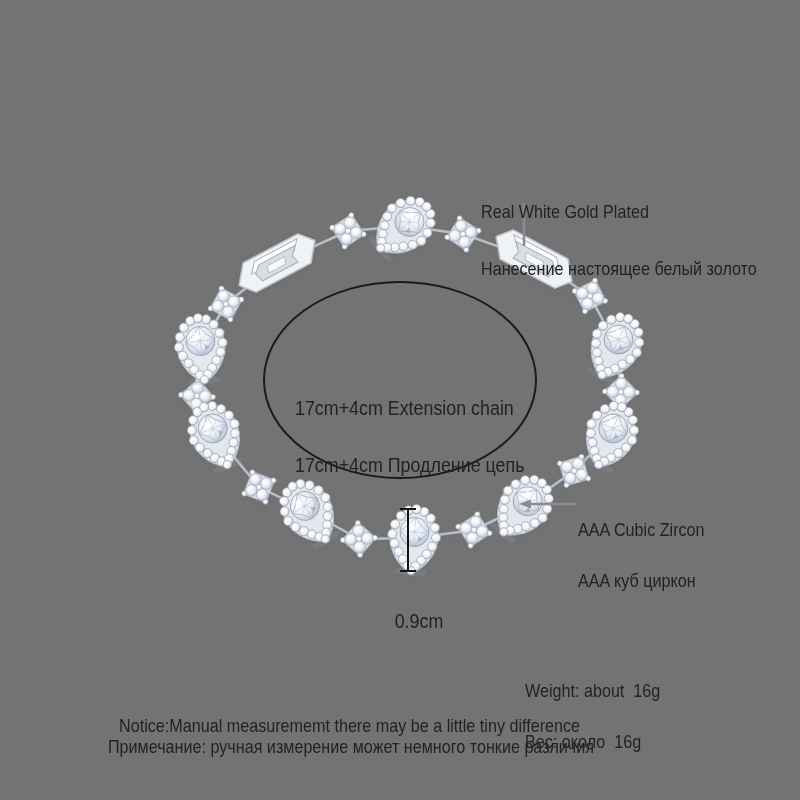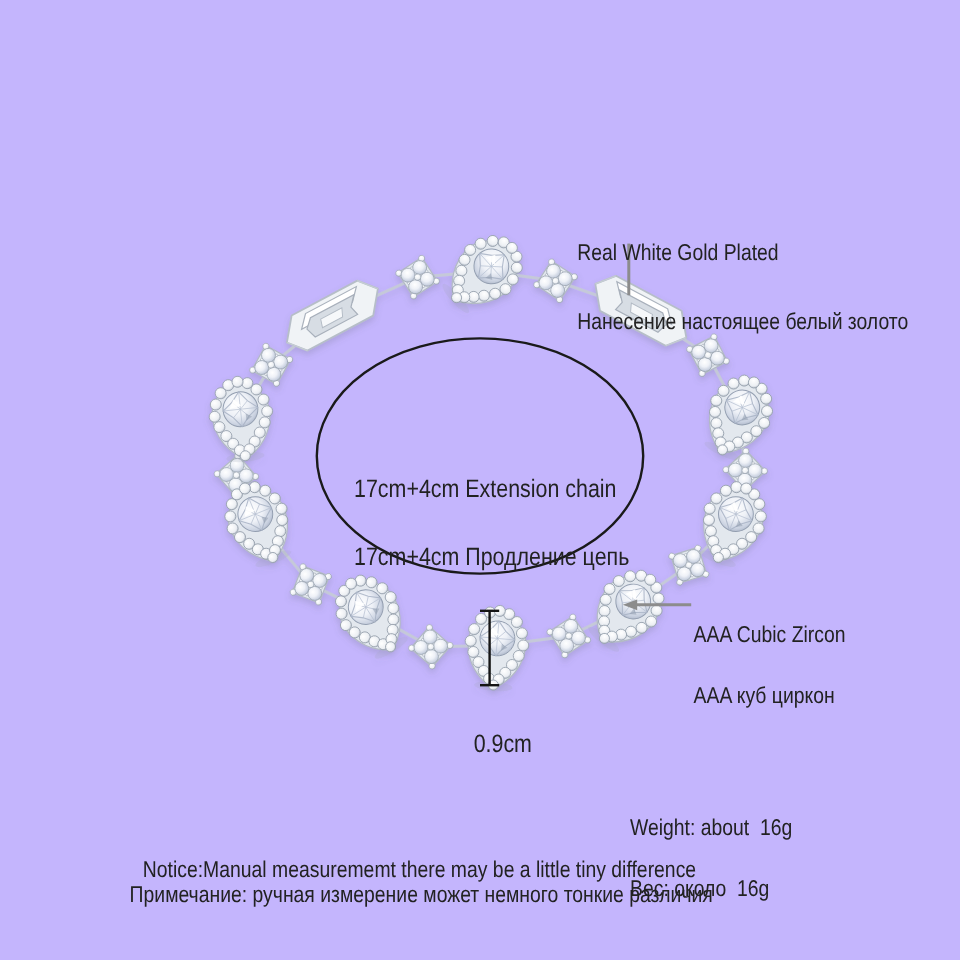--- a/index.html
+++ b/index.html
@@ -1,17 +1,17 @@
 <!DOCTYPE html>
 <html><head>
 <meta charset="utf-8">
 <style>
   html,body{margin:0;padding:0;background:#ffffff;}
   .stage{
-    position:relative;width:800px;height:800px;background:#c4b5fd;overflow:hidden;
+    position:relative;width:800px;height:800px;background:#737373;overflow:hidden;
     font-family:"Liberation Sans","DejaVu Sans",sans-serif;color:#222222;
   }
   .stage svg{position:absolute;left:0;top:0;}
   .ann{
     position:absolute;white-space:pre;line-height:19px;font-size:19px;
     transform:scaleX(0.85);transform-origin:0 0;color:#222222;
   }
   .ann.tight{line-height:17px;}
   .ann.big{font-size:21px;}
   .ann.center{text-align:center;transform-origin:50% 0;}

